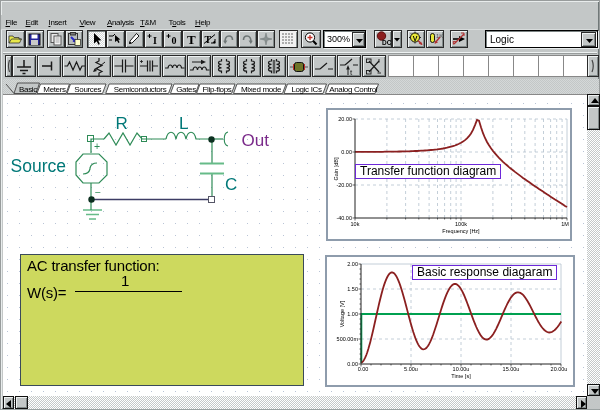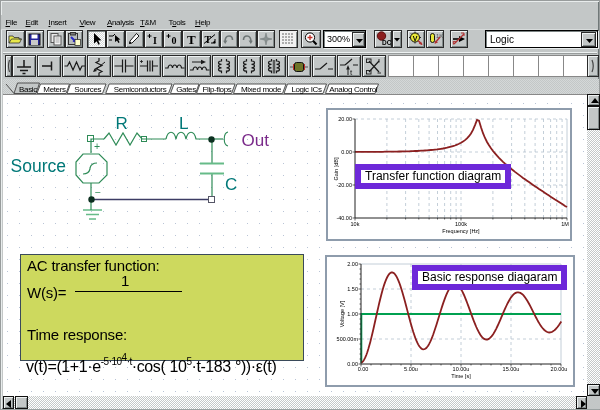--- a/index.html
+++ b/index.html
@@ -17,22 +17,22 @@
 .bp svg{position:absolute;left:0;top:0}
 #tb2{position:absolute;left:2px;top:52px;right:2px;height:24px;background:#c3c7c7;border-top:1px solid #989c9c;box-shadow:0 -1px 0 #eef2f2}
 #tb2 .b{top:1px !important}
 #tb2 .ce{top:1px !important;background:#fff;border:1px solid #888;border-right:none}
 #tabs{position:absolute;left:2px;top:78px;width:596px;height:15px;background:repeating-conic-gradient(#d4d8d8 0 25%,#c3c7c7 0 50%) 0 0/2px 2px}
 #canvas{position:absolute;left:2px;top:93px;width:584px;height:302px;background-color:#fff;background-image:radial-gradient(circle at 4.5px 8.5px,#b9c4d6 0.7px,transparent 0.9px);background-size:12px 12px;border-top:1px solid #888}
 #circ{position:absolute;left:-2px;top:-93px;width:600px;height:410px}
 .panel{position:absolute;background:#fff;border:2px solid #8e9cac}
 #p1{left:323px;top:13px;width:246px;height:133px}
 #p2{left:322px;top:160px;width:250px;height:132px}
-.lbox{position:absolute;background:#fff;border:6px solid #6d28d9;font-size:12px;color:#000;padding:0 4px;line-height:13px;white-space:nowrap}
-#fbox{position:absolute;left:17px;top:159px;width:284px;height:107px;background:#cdd95e;border:1px solid #3a4a5a;color:#000;font-size:15px;letter-spacing:-0.2px}
+.lbox{position:absolute;background:#fff;border:1px solid #6d28d9;font-size:12px;color:#000;padding:0 4px;line-height:13px;white-space:nowrap}
+#fbox{position:absolute;left:17px;top:159px;width:284px;height:132px;background:#cdd95e;border:1px solid #3a4a5a;color:#000;font-size:15px;letter-spacing:-0.2px}
 #fbox sup{font-size:10px;letter-spacing:-0.5px}
 #vscroll{position:absolute;left:586px;top:93px;width:12.5px;height:302px;background:repeating-conic-gradient(#fff 0 25%,#c4c8c8 0 50%) 0 0/2px 2px}
 #hscroll{position:absolute;left:2px;top:395px;width:584px;height:12.5px;background:repeating-conic-gradient(#fff 0 25%,#c4c8c8 0 50%) 0 0/2px 2px}
 #corner{position:absolute;left:586px;top:395px;width:12.5px;height:12.5px;background:#c3c7c7}
 .sbtn{position:absolute;background:#c3c7c7;border:1px solid #111;box-shadow:inset 1px 1px #eef2f2,inset -1px -1px #828a8a}
 .arr{position:absolute;width:0;height:0}
 #bedge{position:absolute;left:0;top:407.5px;right:0;height:2.5px;background:#9aa2a2;border-bottom:1px solid #4a5252}
 .t{position:absolute;white-space:nowrap}
 </style></head><body>
 <div id="win">
@@ -442,22 +442,20 @@
      <text x="343" y="312" transform="rotate(-90 343,312)" text-anchor="middle">Voltage [V]</text>
     </g>
    </svg>
    <div class="lbox" style="left:85px;top:8px">Basic response diagaram</div>
   </div>
   <div id="fbox">
    <div class="t" style="left:6px;top:2px">AC transfer function:</div>
    <div class="t" style="left:6px;top:29px">W(s)=</div>
    <div class="t" style="left:100px;top:16.5px">1</div>
    <div class="t" style="left:54px;top:35.5px;width:107px;border-top:1.5px solid #000"></div>
-   <div class="t" style="left:6px;top:71px">Time response:</div>
-   <div class="t" style="left:5px;top:97px;font-size:16px;letter-spacing:-0.4px">v(t)=(1+1·e<sup>-5·10<sup>4</sup>·t</sup>·cos( 10<sup>5</sup>·t-183 °))·ε(t)</div>
   </div>
  </div>
  <div id="vscroll">
   <div class="sbtn" style="left:0;top:0;width:12.5px;height:12px">
         <div class="arr" style="left:2.5px;top:3px;border-left:4px solid transparent;border-right:4px solid transparent;border-bottom:5px solid #000"></div>
       </div>
   <div class="sbtn" style="left:0;top:12px;width:12.5px;height:24px"></div>
   <div class="sbtn" style="left:0;top:290px;width:12.5px;height:12px">
         <div class="arr" style="left:2.5px;top:4px;border-left:4px solid transparent;border-right:4px solid transparent;border-top:5px solid #000"></div>
       </div>

